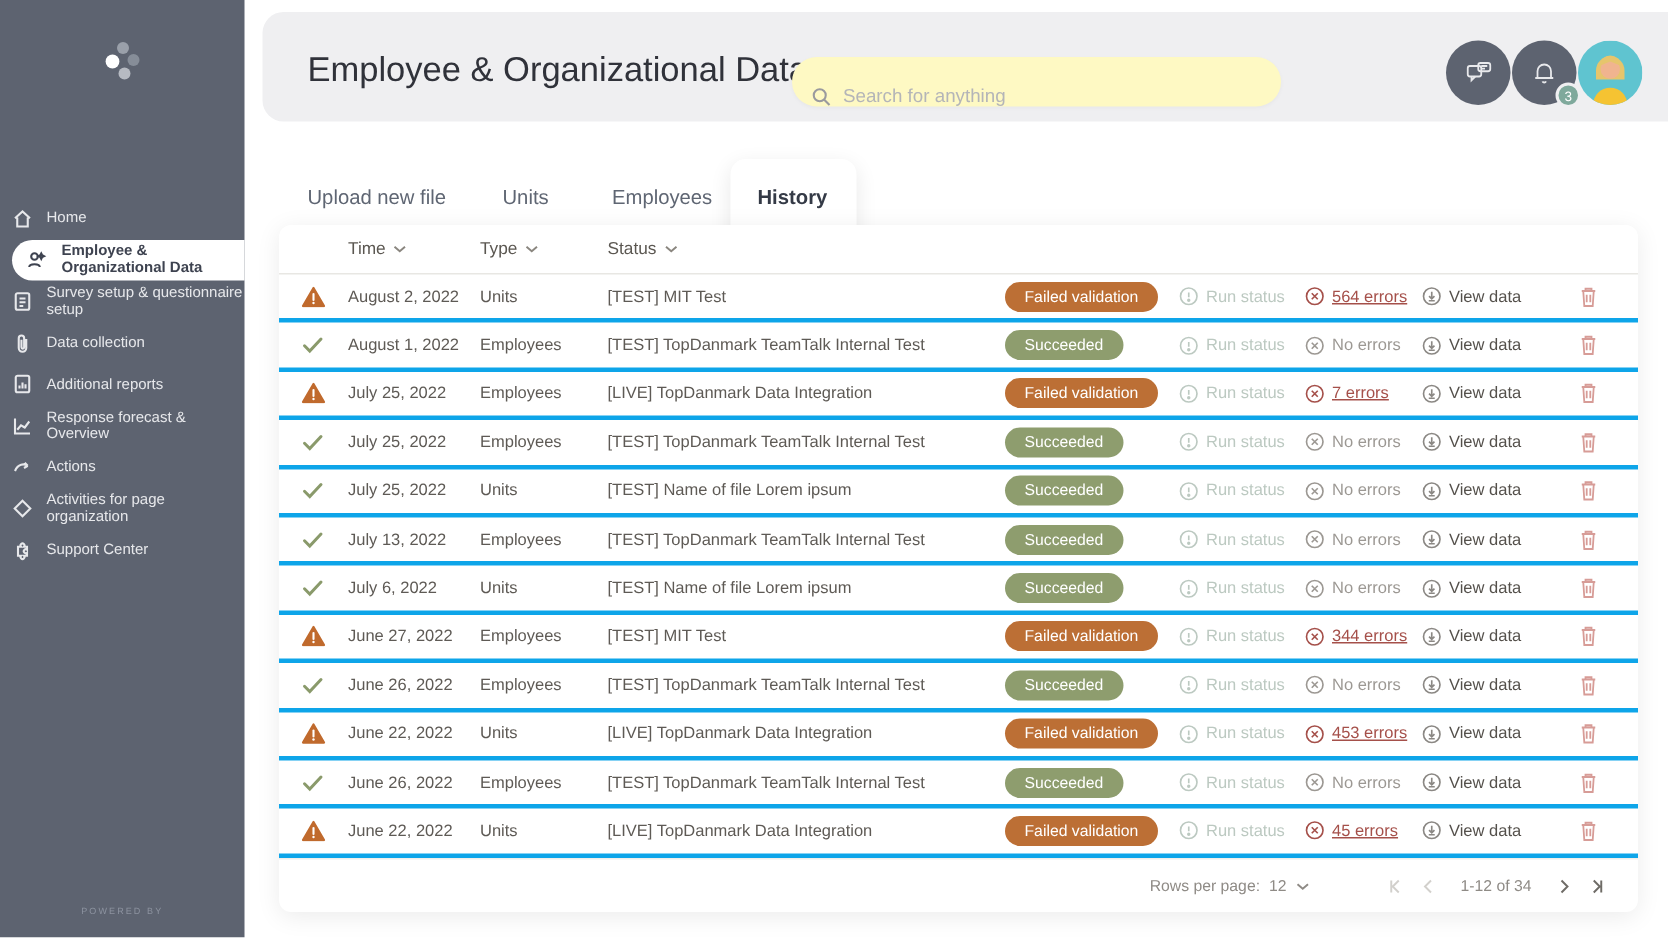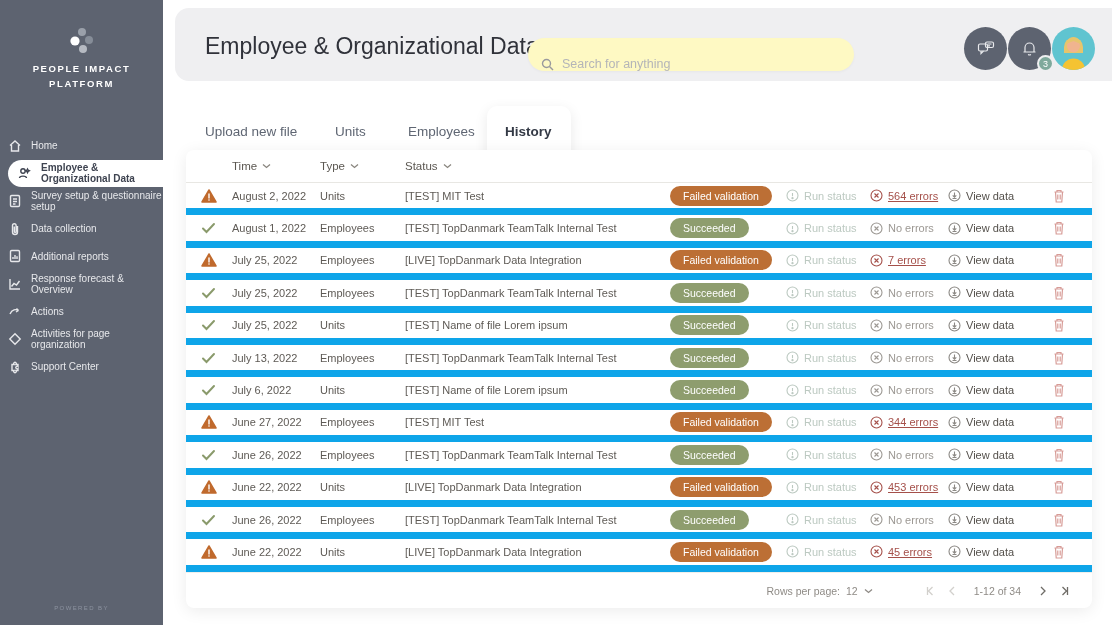--- a/index.html
+++ b/index.html
@@ -44,21 +44,21 @@
   
   .tab { position:absolute; top:124px; font-size:13.5px; color:#5f6673; z-index:2; cursor:pointer; }
   .tab.active { color:#343a46; font-weight:bold; }
   .active-tab-box { position:absolute; left:487px; top:106px; width:84px; height:70px; background:#ffffff;
     border-radius:10px; box-shadow:0 4px 14px rgba(0,0,0,0.09); z-index:1; }
 
   
   .card { position:absolute; left:186px; top:150px; width:906px; height:458px; background:#ffffff;
     border-radius:8px; box-shadow:0 3px 16px rgba(0,0,0,0.08); z-index:3; }
   .t-head { display:flex; align-items:center; height:33px; border-bottom:1px solid #e8e7e3; }
-  .t-row { display:flex; align-items:center; height:32.4px; border-bottom:7px solid #0ea5e9; }
+  .t-row { display:flex; align-items:center; height:32.4px; border-bottom:3px solid #0ea5e9; }
   .c-icon { width:46px; padding-left:15px; display:flex; align-items:center; }
   .c-time { width:88px; }
   .c-type { width:85px; }
   .c-name { width:265px; }
   .c-badge { width:116px; }
   .c-run { width:84px; }
   .c-errors { width:78px; }
   .c-view { width:104px; }
   .c-trash { width:40px; display:flex; align-items:center; }
   .t-head .hcell { font-size:11.5px; color:#5b5751; display:flex; align-items:center; gap:5px; cursor:pointer; }
@@ -94,24 +94,20 @@
 <div class="stage">
 
   <div class="sidebar">
     <div class="logo">
       <svg class="logo-dots" width="32" height="28" viewBox="0 0 32 28">
         <circle cx="16" cy="6" r="4" fill="#9aa0aa"></circle>
         <circle cx="9" cy="15" r="4.6" fill="#ffffff"></circle>
         <circle cx="23" cy="14" r="4" fill="#868d98"></circle>
         <circle cx="17" cy="23" r="4" fill="#b6bac2"></circle>
       </svg>
-      <div class="logo-text">
-        <div>PEOPLE IMPACT</div>
-        <div>PLATFORM</div>
-      </div>
     </div>
 
     <div class="nav">
       <div class="nav-item">
         <span class="nicon">
           <svg width="14" height="14" viewBox="0 0 14 14">
               <path d="M2 6.5 L7 2 L12 6.5 M3.5 6 V12 H10.5 V6"></path>
             </svg>
         </span>
         <span>Home</span>

